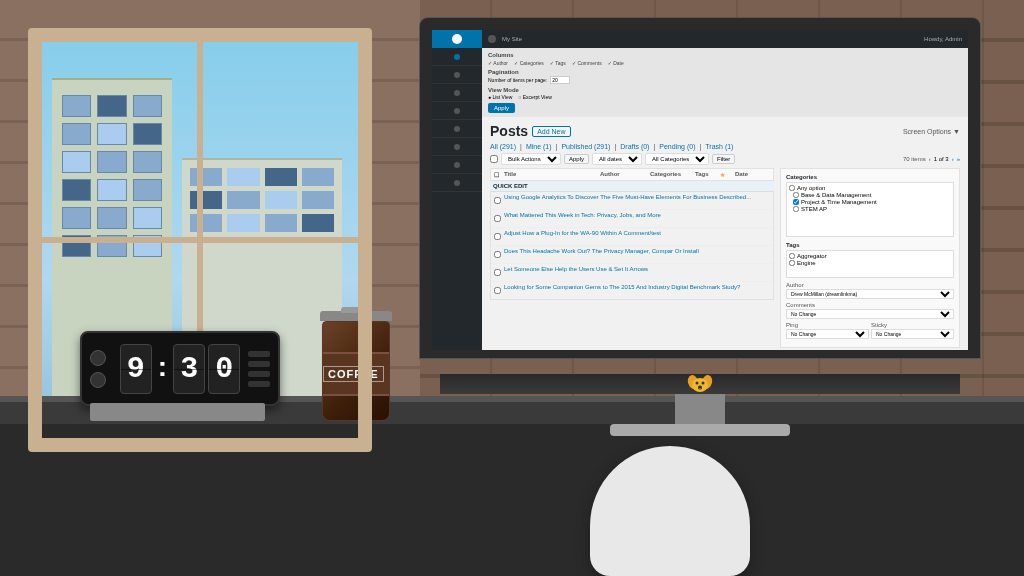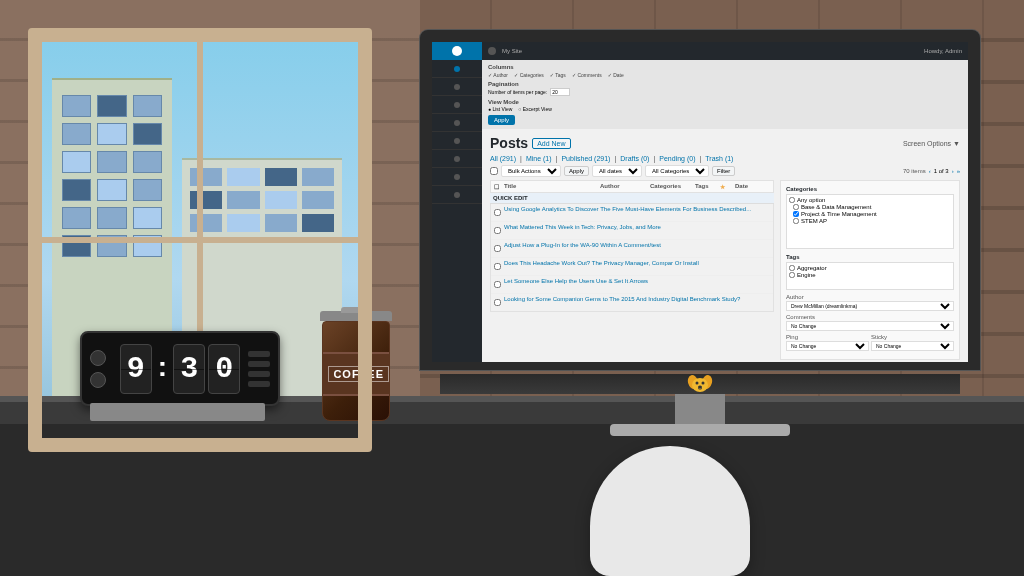--- a/index.html
+++ b/index.html
@@ -234,21 +234,21 @@
     .cup-sleeve {
       position: absolute;
       top: 30px;
       left: 0; right: 0;
       height: 44px;
       background: #5a3520;
       border-top: 2px solid #7a5040;
       border-bottom: 2px solid #7a5040;
       display: flex;
       align-items: center;
-      justify-content: flex-end;
+      justify-content: flex-start;
     }
 
     .cup-label {
       color: #fff;
       font-size: 11px;
       font-weight: bold;
       letter-spacing: 1px;
       border: 1px solid rgba(255,255,255,0.5);
       padding: 1px 4px;
     }
@@ -283,21 +283,21 @@
     }
 
     .monitor-screen {
       width: 560px;
       height: 340px;
       background: #fff;
       border-radius: 8px 8px 0 0;
       border: 12px solid #2a2a2a;
       border-bottom: 8px solid #2a2a2a;
       overflow: hidden;
-      margin: 4px auto;
+      margin: 16px auto;
       box-shadow: 0 0 0 1px #555;
     }
 
     .monitor-bezel-bottom {
       width: 520px;
       height: 20px;
       background: linear-gradient(180deg, #2a2a2a 0%, #3a3a3a 100%);
       margin: 0 auto;
       display: flex;
       align-items: center;

